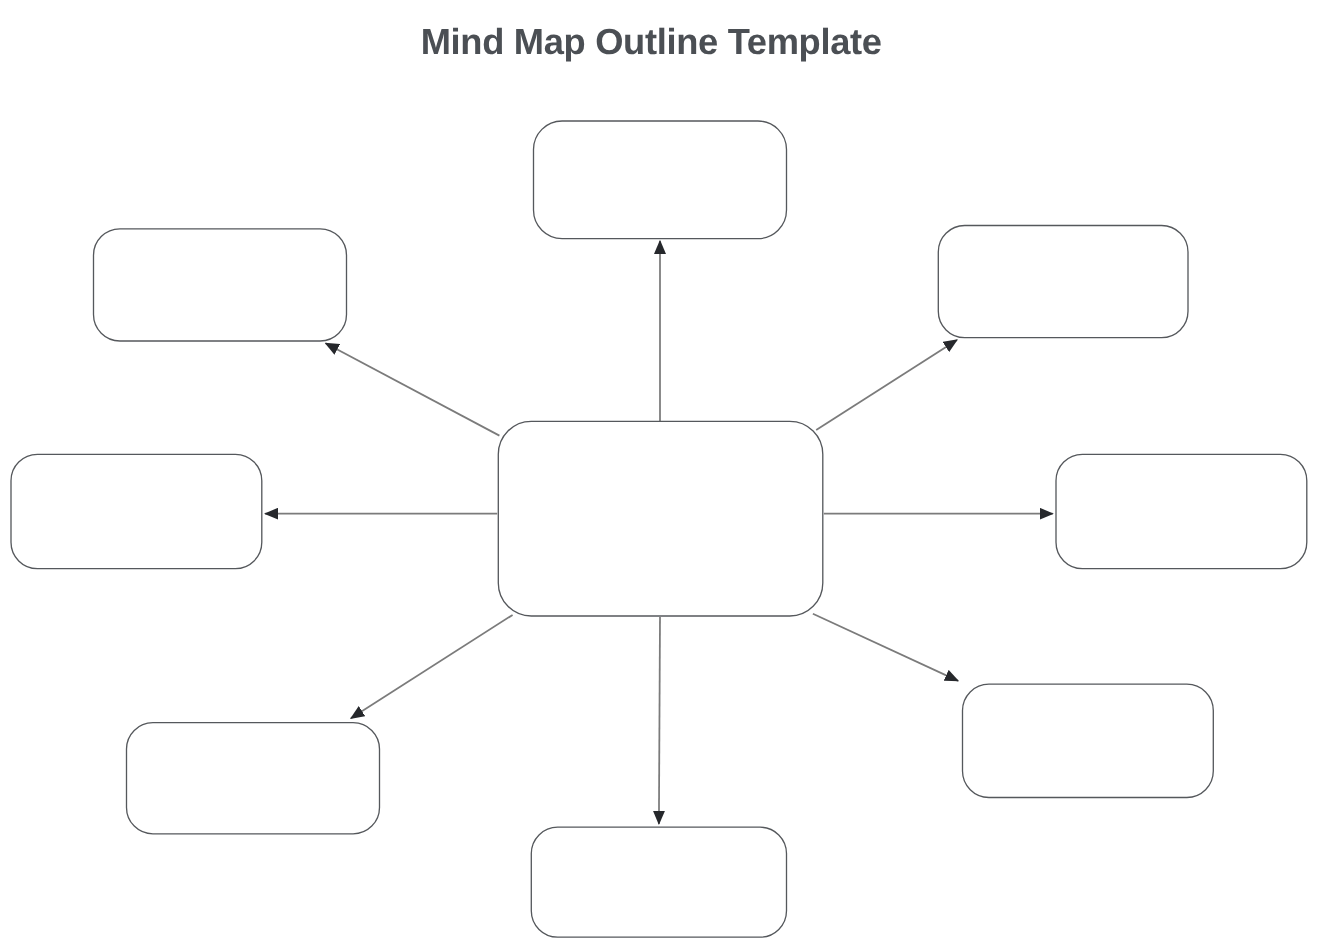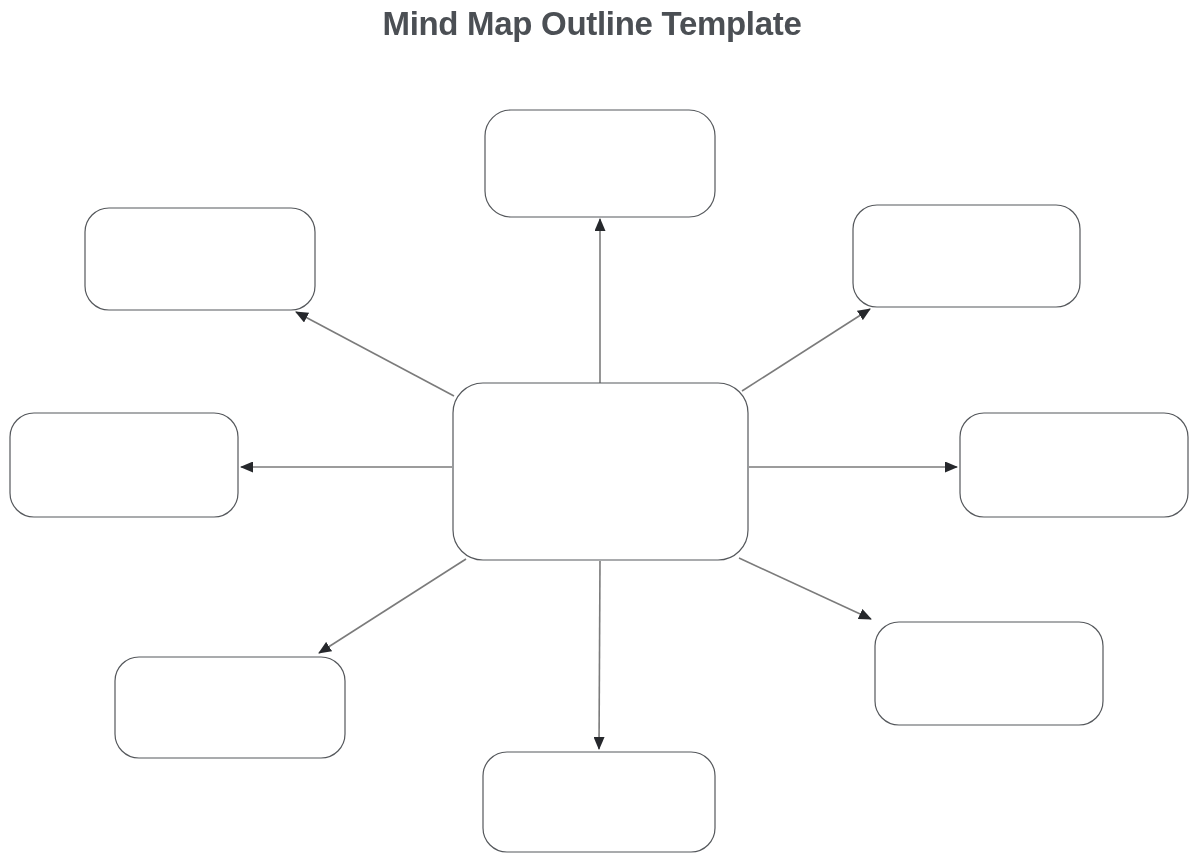--- a/index.html
+++ b/index.html
@@ -14,21 +14,21 @@
     font-family: "Liberation Sans", sans-serif;
   }
   .canvas {
     position: relative;
     width: 1200px;
     height: 864px;
     background: #ffffff;
   }
   .diagram-title {
     position: absolute;
-    top: 4px;
+    top: 18px;
     left: 0;
     width: 1184px;
     margin: 0;
     text-align: center;
     font-family: "Liberation Sans", sans-serif;
     font-size: 33px;
     font-weight: bold;
     letter-spacing: -0.3px;
     line-height: 40px;
     color: #4b4f54;

